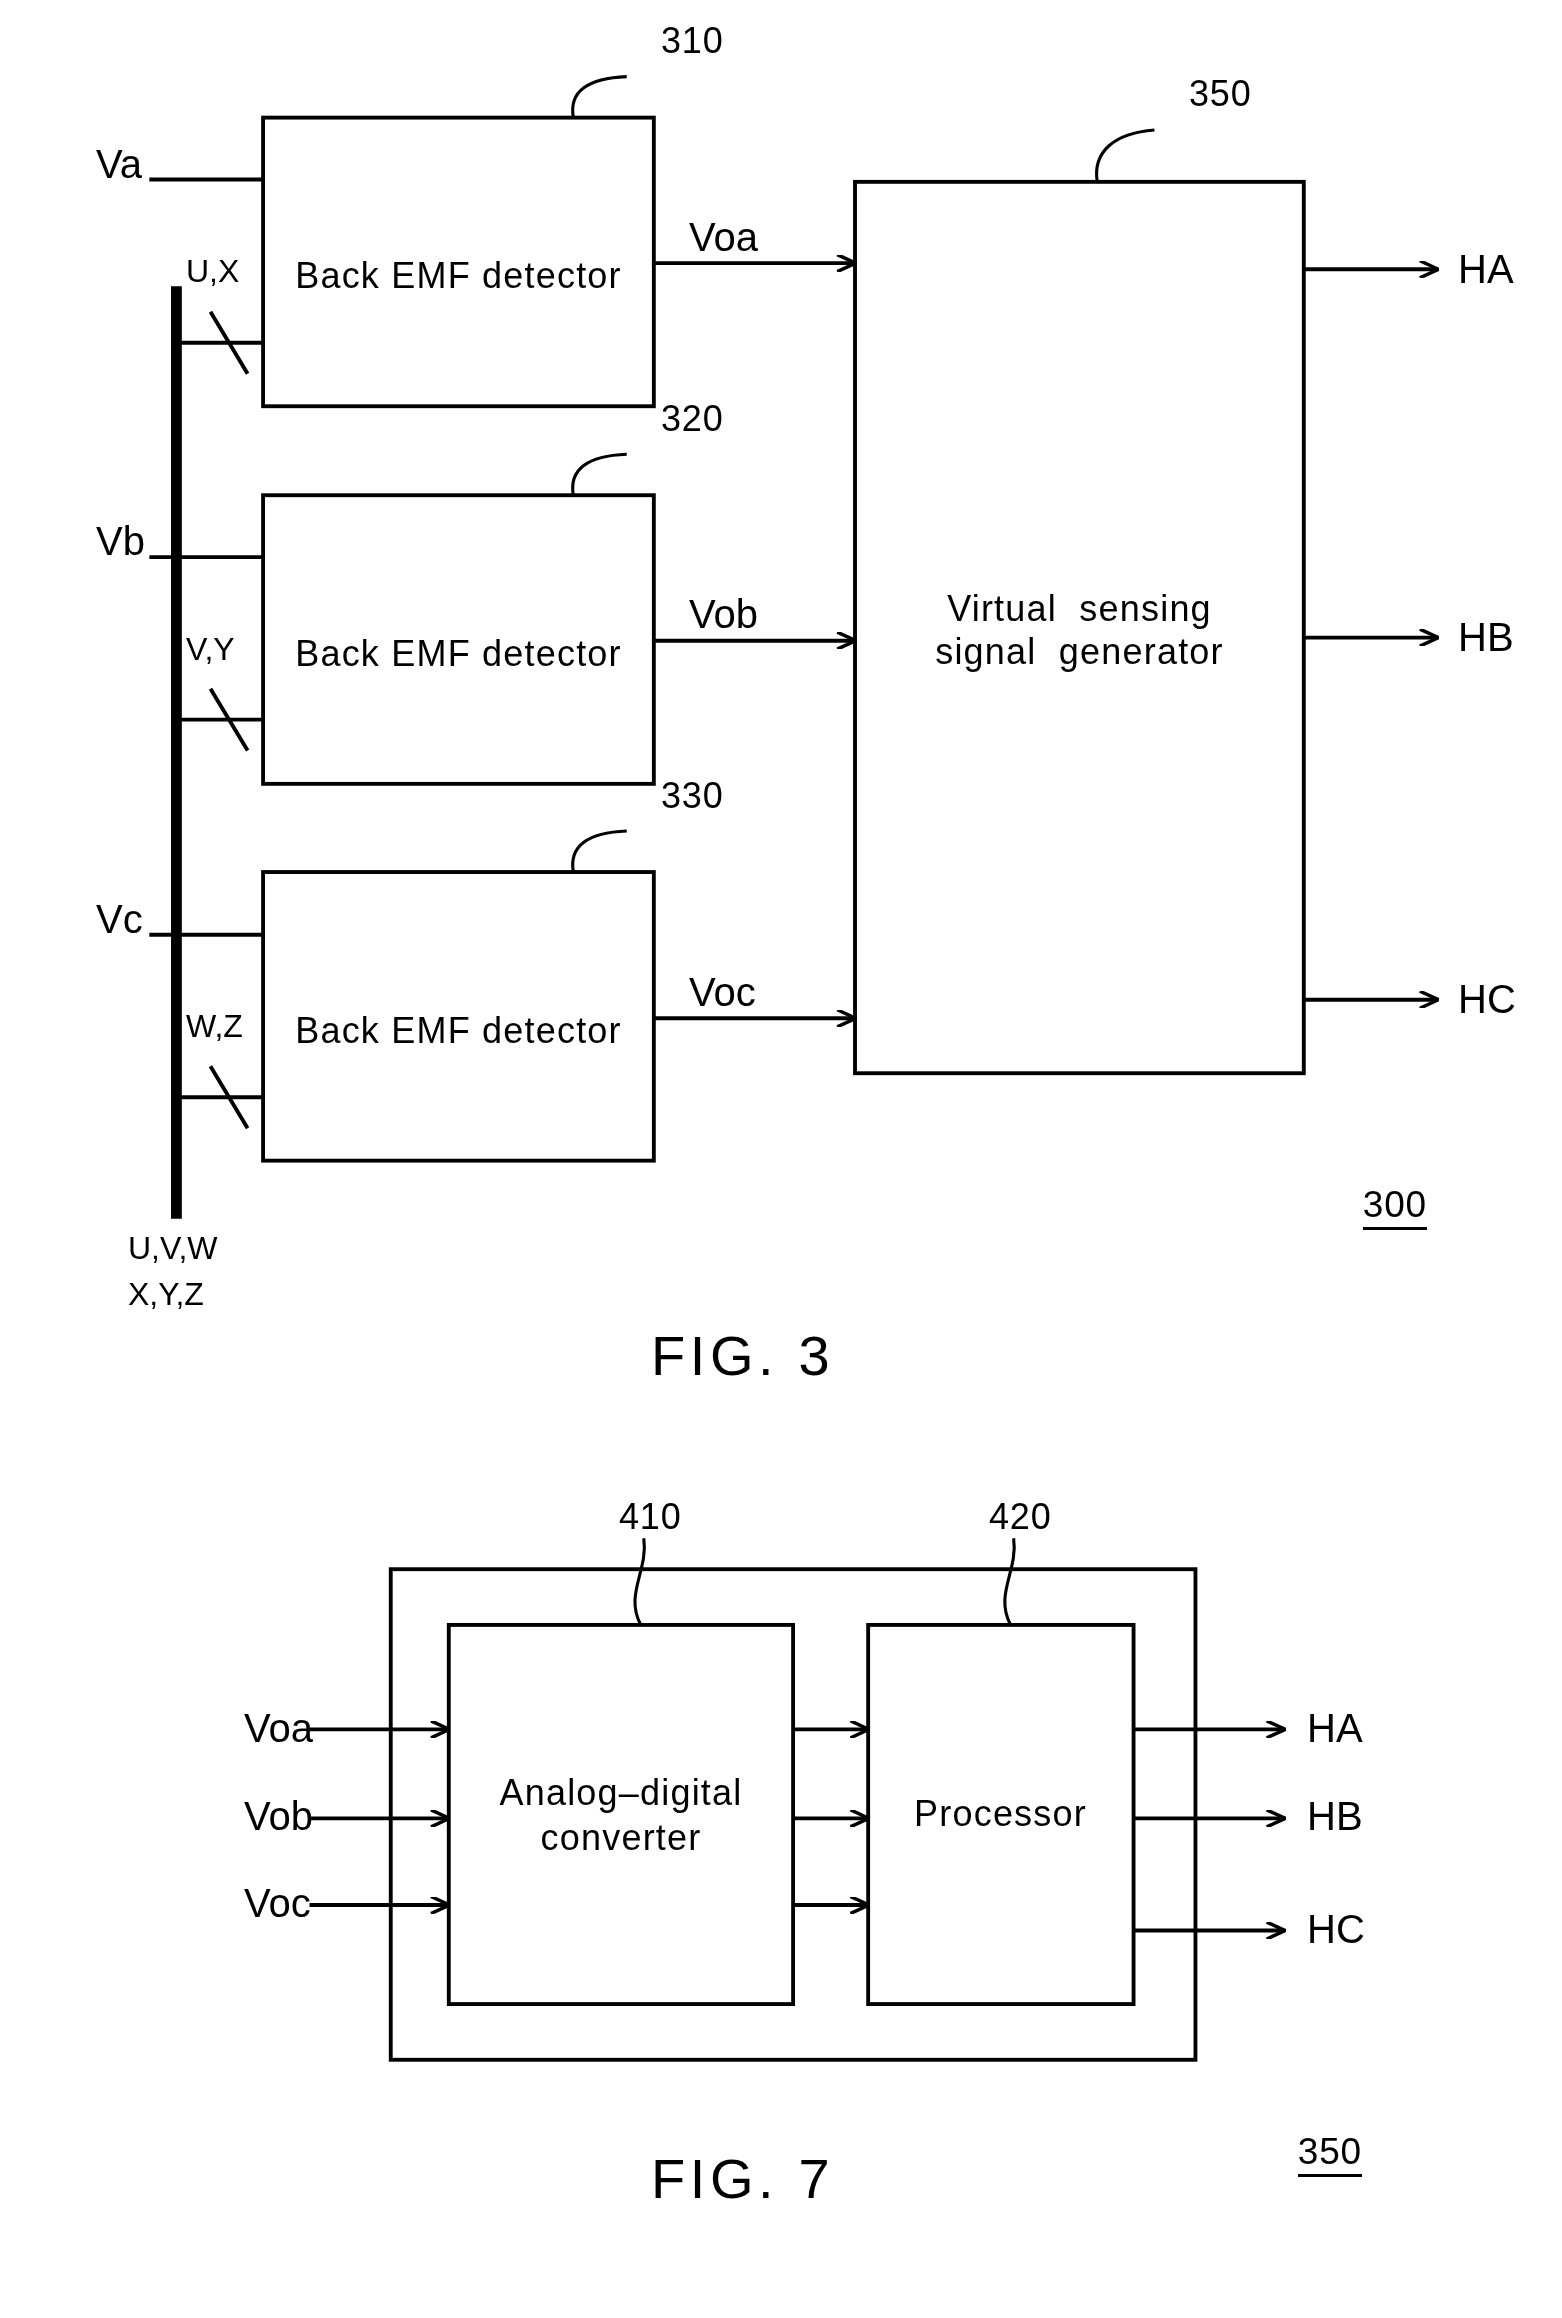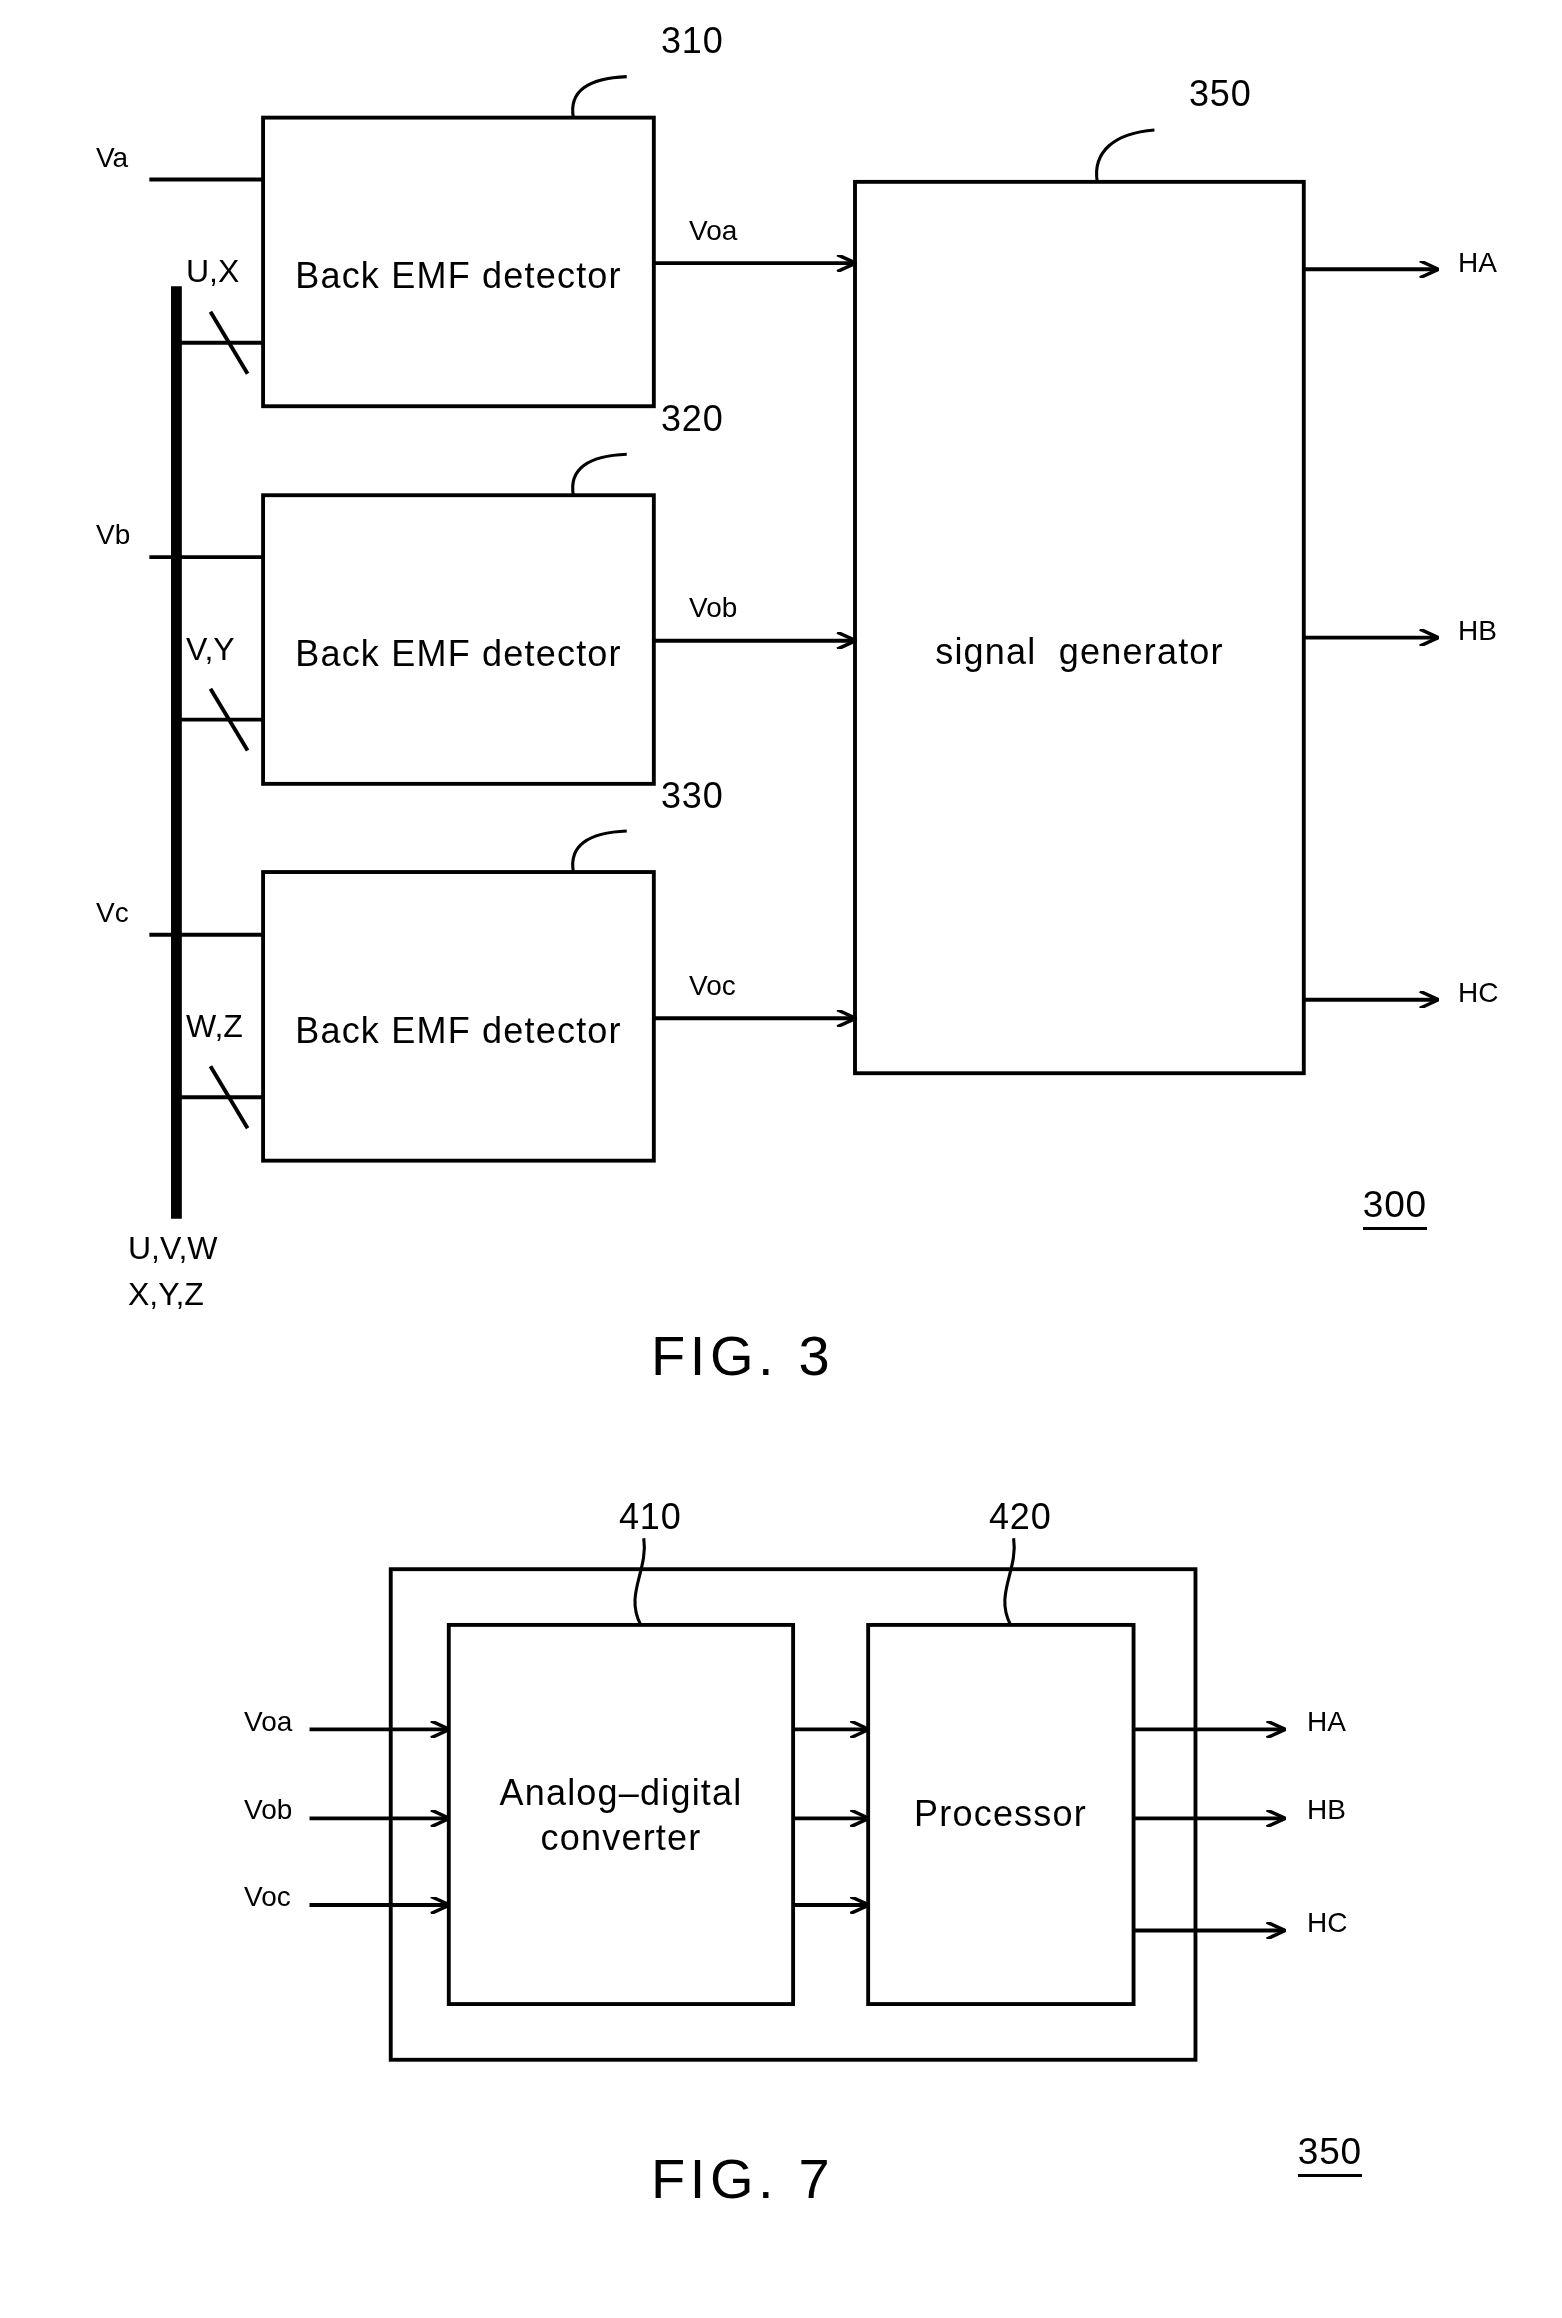--- a/index.html
+++ b/index.html
@@ -5,21 +5,21 @@
   html,body{margin:0;padding:0;background:#ffffff;}
   body{width:1563px;height:2319px;position:relative;overflow:hidden;
        font-family:"Liberation Sans",sans-serif;color:#000;}
   .sheet{position:absolute;left:0;top:0;width:1563px;height:2300px;}
   svg.layer{position:absolute;left:0;top:0;width:1563px;height:2319px;}
   .lbl{position:absolute;white-space:pre;color:#000;line-height:1;
        font-family:"Liberation Sans",sans-serif;}
   .boxtxt{position:absolute;text-align:center;white-space:pre;color:#000;
           font-family:"Liberation Sans",sans-serif;}
   .ref{font-size:36px;letter-spacing:0.8px;}
-  .sig{font-size:28px;letter-spacing:0px;}
+  .sig{font-size:40px;letter-spacing:0px;}
   .bus{font-size:32px;letter-spacing:0px;}
   .blocklabel{font-size:36px;letter-spacing:1.2px;}
   .figcap{font-size:56px;letter-spacing:4.6px;}
   .tag{font-size:37px;letter-spacing:0.8px;border-bottom:3.9px solid #000;
        padding-bottom:3.1px;display:inline-block;}
 </style>
 </head>
 <body>
 
 <div class="sheet">
@@ -108,20 +108,21 @@
   <div class="lbl bus" style="left:128px;top:1278px;">X,Y,Z</div>
 
   <div class="boxtxt blocklabel" style="left:263px;top:255px;width:391px;">Back EMF detector</div>
   <div class="boxtxt blocklabel" style="left:263px;top:633px;width:391px;">Back EMF detector</div>
   <div class="boxtxt blocklabel" style="left:263px;top:1010px;width:391px;">Back EMF detector</div>
 
   <div class="lbl sig" style="left:689px;top:217px;">Voa</div>
   <div class="lbl sig" style="left:689px;top:594px;">Vob</div>
   <div class="lbl sig" style="left:689px;top:972px;">Voc</div>
 
+  <div class="boxtxt blocklabel" style="left:855px;top:588px;width:449px;">Virtual  sensing</div>
   <div class="boxtxt blocklabel" style="left:855px;top:631px;width:449px;">signal  generator</div>
 
   <div class="lbl sig" style="left:1458px;top:249px;">HA</div>
   <div class="lbl sig" style="left:1458px;top:617px;">HB</div>
   <div class="lbl sig" style="left:1458px;top:979px;">HC</div>
 
   <div class="lbl" style="left:1349px;top:1174px;">
     <span class="tag">300</span>
   </div>
 

